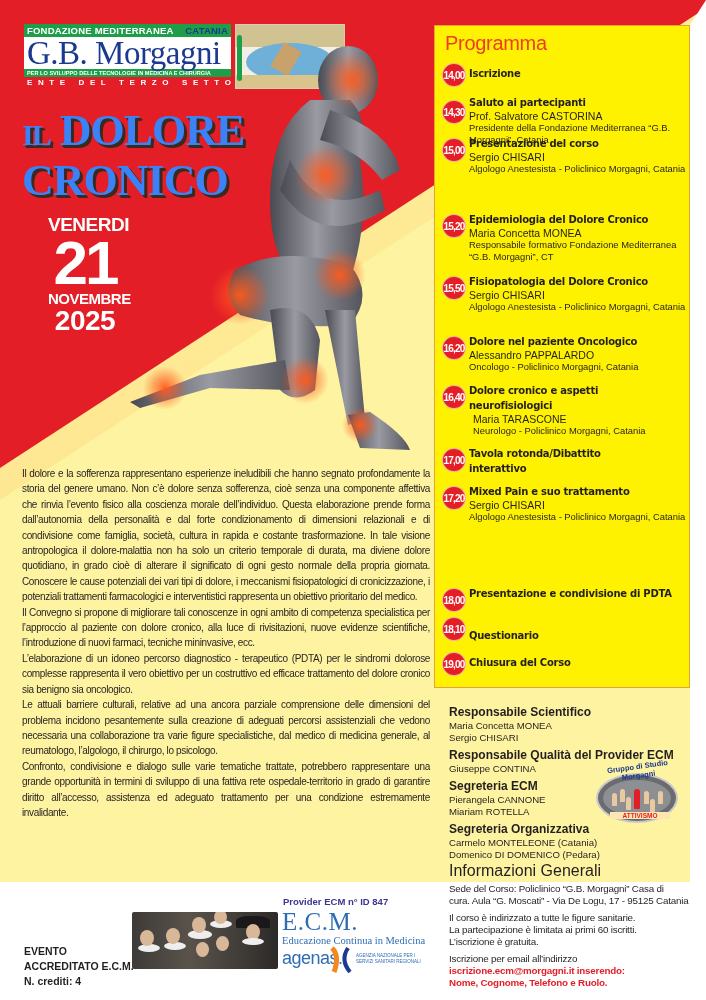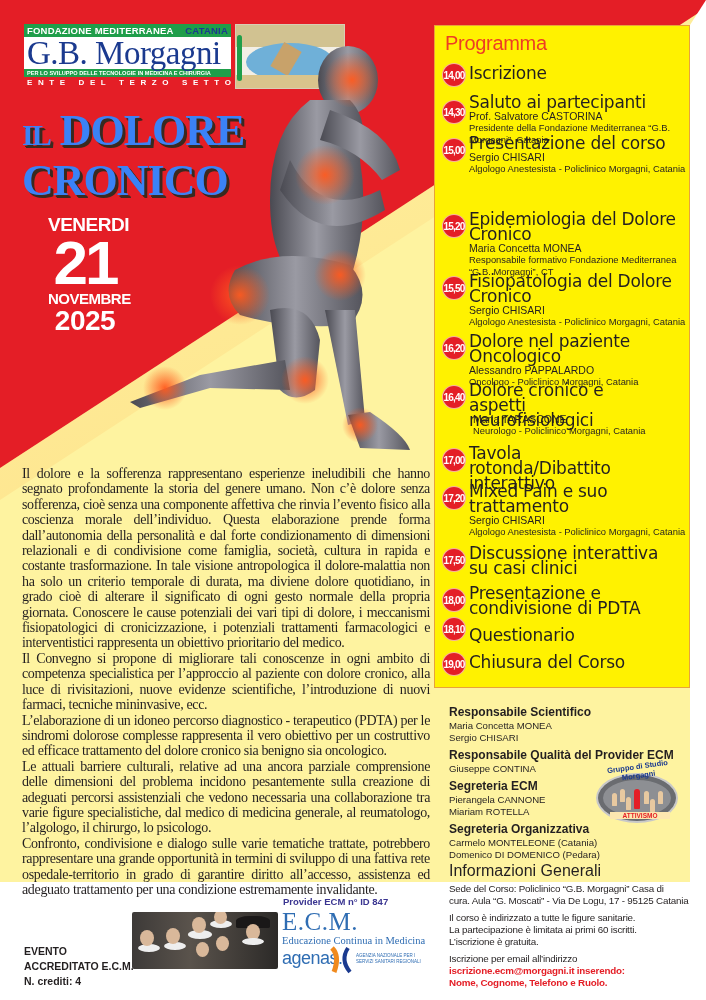--- a/index.html
+++ b/index.html
@@ -39,32 +39,32 @@
   .date{position:absolute;left:48px;top:214px;color:#fff;text-align:center;width:74px;font-weight:bold}
   .date .dow{font-size:19px;letter-spacing:-.5px}
   .date .day{font-size:62px;line-height:54px;letter-spacing:-3px}
   .date .month{font-size:15px;letter-spacing:-.5px}
   .date .year{font-size:28px;line-height:28px;letter-spacing:-.5px}
 
   
   .figure{position:absolute;left:120px;top:40px;width:300px;height:420px}
 
   
-  .intro{position:absolute;left:22px;top:466px;width:408px;font-family:Liberation Serif, serif;font-size:14px;line-height:15.4px;color:#231f20;text-align:justify;letter-spacing:-.35px}
+  .intro{position:absolute;left:22px;top:466px;width:408px;font-family:Liberation Sans, sans-serif;font-size:10px;line-height:15.4px;color:#231f20;text-align:justify;letter-spacing:-.35px}
   .intro p{margin:0}
 
   
   .program{position:absolute;left:434px;top:25px;width:256px;height:663px;background:#fff200;border:1.5px solid #e8a23a}
   .program h2{font-weight:normal;color:#ee3d24;font-size:20px;padding:6px 0 0 10px;letter-spacing:-.3px}
   .prog-item{position:absolute;left:8px;display:flex}
   .badge{width:22px;height:22px;border-radius:50%;background:#e41e26;color:#fff;font-weight:bold;font-size:10px;
     display:flex;align-items:center;justify-content:center;letter-spacing:-.8px;flex:none;margin-top:-2px;
     box-shadow:0 0 0 1px #f6b0a0}
   .prog-text{margin-left:4px;width:222px}
-  .prog-title{font-family:"DejaVu Sans",sans-serif;font-weight:normal;font-size:17px;line-height:15px;color:#231f20;letter-spacing:-.25px}
+  .prog-title{font-family:"DejaVu Sans",sans-serif;font-weight:bold;font-size:10px;line-height:15px;color:#231f20;letter-spacing:-.25px}
   .prog-speaker{font-size:10.5px;line-height:12px;color:#231f20}
   .prog-role{font-size:9.4px;line-height:12px;color:#231f20}
 
   
   .credits{position:absolute;left:449px;top:701px;width:250px}
   .credits .sec-title{font-weight:bold;font-size:12px;margin-top:3px;line-height:16px}
   .credits .sec-line{font-size:9.6px;line-height:12px}
   .gs-logo{position:absolute;left:596px;top:773px;width:82px;height:50px;border-radius:50%;background:#8d8f93;border:2px solid #c8c8c8;overflow:hidden}
   .gs-logo .ring{position:absolute;left:0;top:0;width:100%;height:100%;border-radius:50%;border:5px solid #6a6c70}
   .gs-logo .red{position:absolute;left:36px;top:14px;width:6px;height:20px;background:#e41e26;border-radius:3px 3px 1px 1px}
@@ -251,26 +251,20 @@
 
   <div class="prog-item" style="top:458px">
     <div class="badge" style="margin-top:3px">17,20</div>
     <div class="prog-text">
       <div class="prog-title">Mixed Pain e suo trattamento</div>
       <div class="prog-speaker">Sergio CHISARI</div>
       <div class="prog-role">Algologo Anestesista - Policlinico Morgagni, Catania</div>
     </div>
   </div>
 
-  <div class="prog-item" style="top:520px">
-    <div class="badge" style="margin-top:3px">17,50</div>
-    <div class="prog-text" style="width:195px">
-      <div class="prog-title">Discussione interattiva su casi clinici</div>
-    </div>
-  </div>
 
   <div class="prog-item" style="top:560px">
     <div class="badge" style="margin-top:3px">18,00</div>
     <div class="prog-text" style="width:215px">
       <div class="prog-title">Presentazione e condivisione di PDTA</div>
     </div>
   </div>
 
   <div class="prog-item" style="top:594px">
     <div class="badge">18,10</div>

